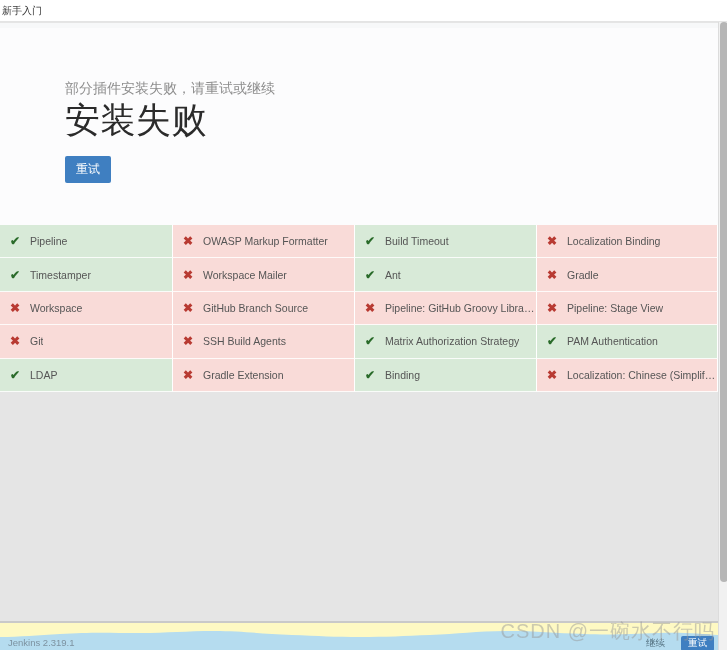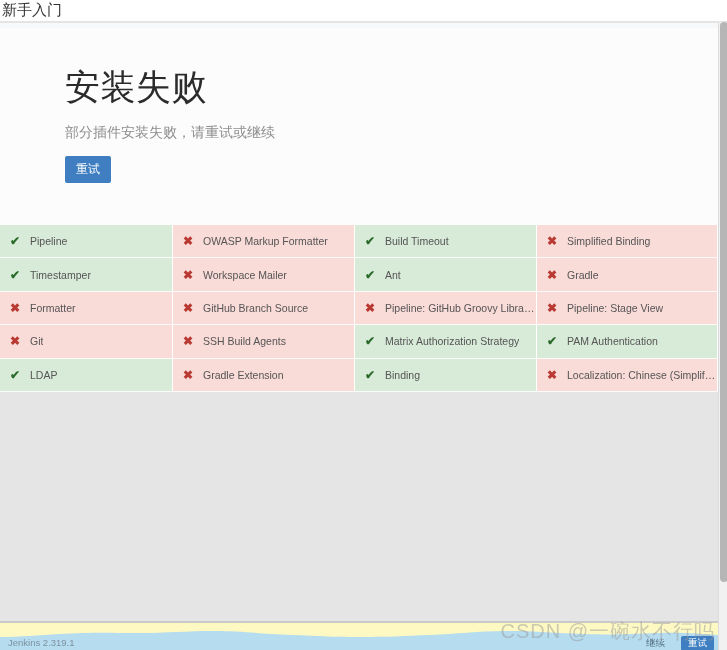--- a/index.html
+++ b/index.html
@@ -19,21 +19,21 @@
   
   #app-header {
     position: absolute;
     top: 0; left: 0;
     width: 727px;
     height: 22px;
     background: #ffffff;
     border-bottom: 1px solid #e4e4e4;
   }
   #header-tab-label {
-    font-size: 15px;
+    font-size: 10px;
     color: #333333;
     line-height: 20px;
     padding-left: 2px;
     white-space: nowrap;
   }
 
   
   #setup-panel {
     position: absolute;
     top: 23px; left: 0;
@@ -231,62 +231,62 @@
 <div id="app-header">
   <div>
     <span id="header-tab-label">新手入门</span>
   </div>
 </div>
 
 <div id="setup-panel">
   <div id="panel-topline"></div>
 
   <div id="hero">
+    <div id="install-subtitle">部分插件安装失败，请重试或继续</div>
     <div id="install-title">安装失败</div>
-    <div id="install-subtitle">部分插件安装失败，请重试或继续</div>
     <button id="retry-button-main">重试</button>
   </div>
 </div>
 
 <div id="plugin-grid">
     <div class="plugin-cell success">
       <span class="plugin-status-icon">✔</span>
       <span class="plugin-name">Pipeline</span>
     </div>
     <div class="plugin-cell fail">
       <span class="plugin-status-icon">✖</span>
       <span class="plugin-name">OWASP Markup Formatter</span>
     </div>
     <div class="plugin-cell success">
       <span class="plugin-status-icon">✔</span>
       <span class="plugin-name">Build Timeout</span>
     </div>
     <div class="plugin-cell fail">
       <span class="plugin-status-icon">✖</span>
-      <span class="plugin-name">Simplified Binding</span>
+      <span class="plugin-name">Localization Binding</span>
     </div>
     <div class="plugin-cell success">
       <span class="plugin-status-icon">✔</span>
       <span class="plugin-name">Timestamper</span>
     </div>
     <div class="plugin-cell fail">
       <span class="plugin-status-icon">✖</span>
       <span class="plugin-name">Workspace Mailer</span>
     </div>
     <div class="plugin-cell success">
       <span class="plugin-status-icon">✔</span>
       <span class="plugin-name">Ant</span>
     </div>
     <div class="plugin-cell fail">
       <span class="plugin-status-icon">✖</span>
       <span class="plugin-name">Gradle</span>
     </div>
     <div class="plugin-cell fail">
       <span class="plugin-status-icon">✖</span>
-      <span class="plugin-name">Formatter</span>
+      <span class="plugin-name">Workspace</span>
     </div>
     <div class="plugin-cell fail">
       <span class="plugin-status-icon">✖</span>
       <span class="plugin-name">GitHub Branch Source</span>
     </div>
     <div class="plugin-cell fail">
       <span class="plugin-status-icon">✖</span>
       <span class="plugin-name">Pipeline: GitHub Groovy Libraries</span>
     </div>
     <div class="plugin-cell fail">

